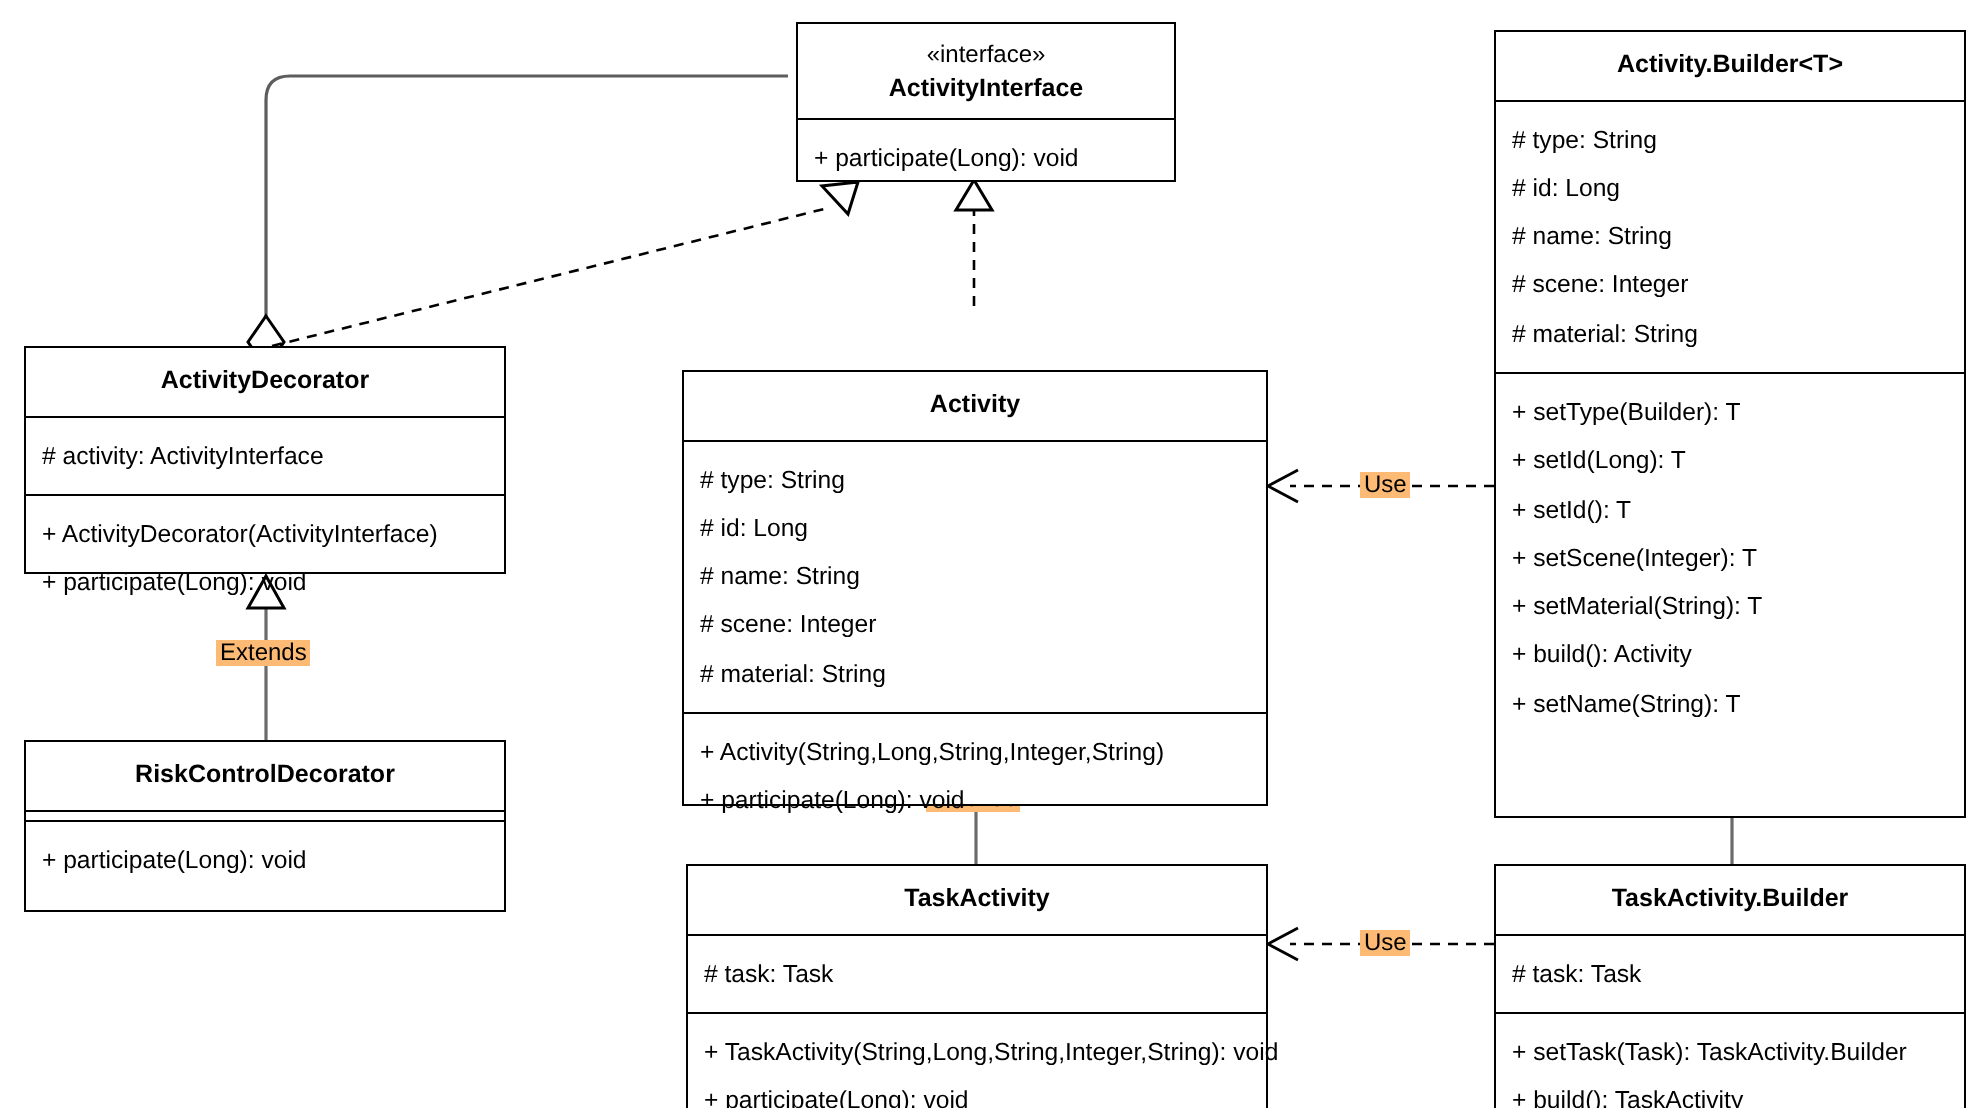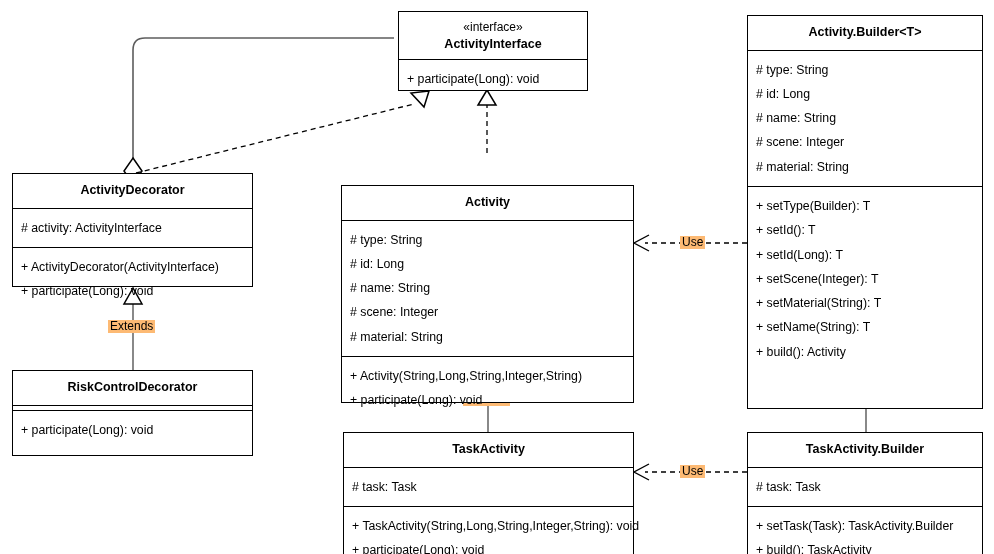--- a/index.html
+++ b/index.html
@@ -164,26 +164,26 @@
     </div>
     <div class="compartment">
       <div class="member"># type: String</div>
       <div class="member"># id: Long</div>
       <div class="member"># name: String</div>
       <div class="member"># scene: Integer</div>
       <div class="member"># material: String</div>
     </div>
     <div class="compartment">
       <div class="member">+ setType(Builder): T</div>
+      <div class="member">+ setId(Long): T</div>
       <div class="member">+ setId(): T</div>
-      <div class="member">+ setId(Long): T</div>
       <div class="member">+ setScene(Integer): T</div>
       <div class="member">+ setMaterial(String): T</div>
+      <div class="member">+ build(): Activity</div>
       <div class="member">+ setName(String): T</div>
-      <div class="member">+ build(): Activity</div>
     </div>
   </div>
 
   <div class="uml-class" id="box-activity-decorator" style="left:12px; top:173px; width:241px; height:114px;">
     <div class="cls-header">
       <span class="cls-name">ActivityDecorator</span>
     </div>
     <div class="compartment">
       <div class="member"># activity: ActivityInterface</div>
     </div>

